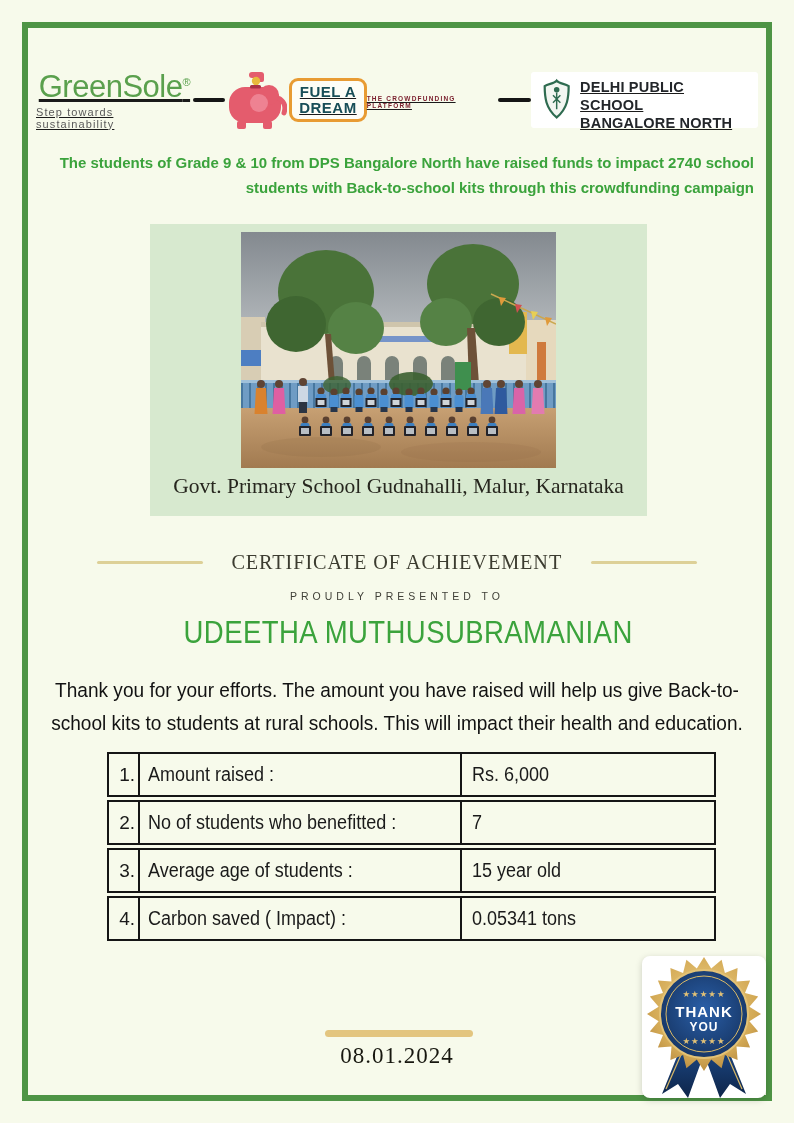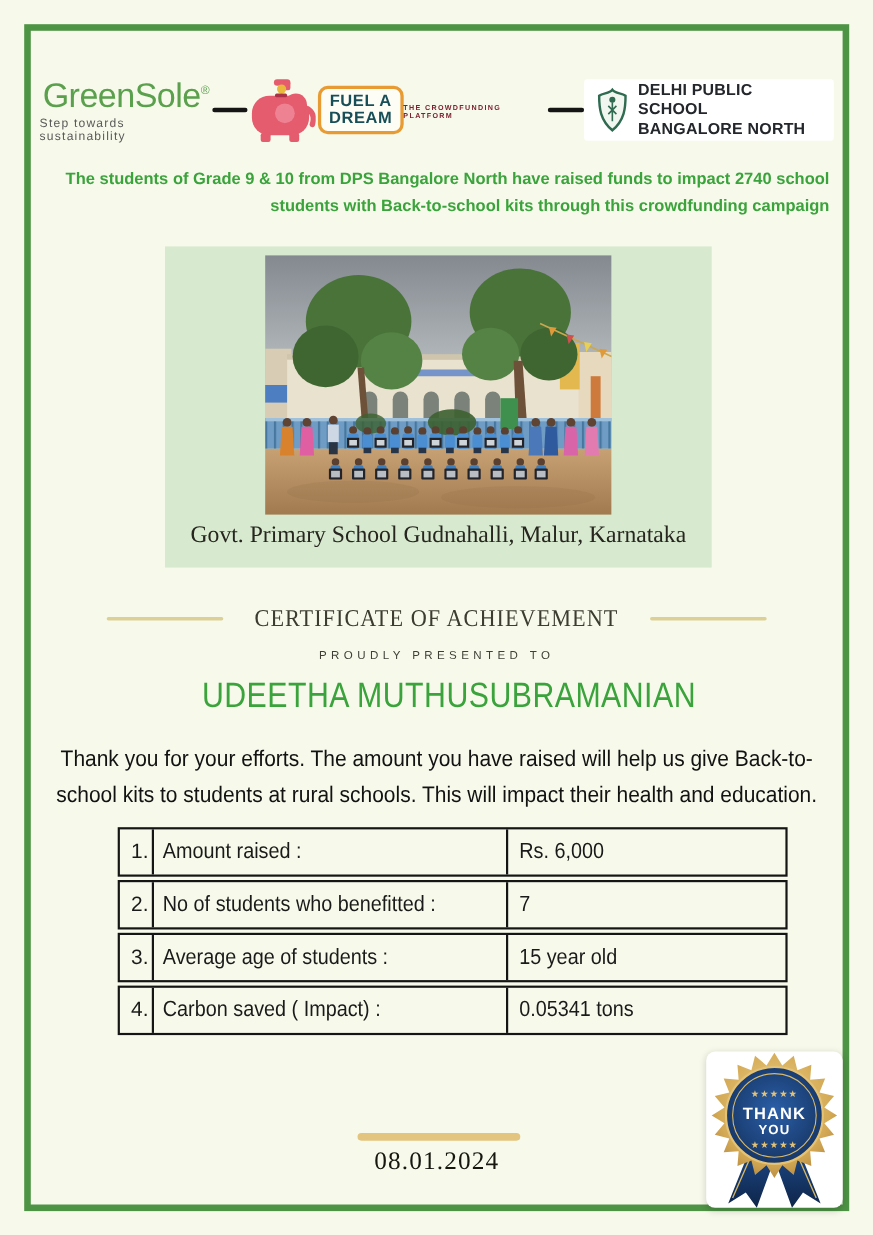--- a/index.html
+++ b/index.html
@@ -5,32 +5,32 @@
   html,body{margin:0;padding:0;background:#e9e9e9;}
   .page{
     position:relative;width:794px;height:1123px;margin:0 auto;
     background:#f7faeb;overflow:hidden;
     font-family:"Liberation Sans",sans-serif;color:#1a1a1a;
   }
   .frame{position:absolute;inset:22px;border:6px solid #4e9445;pointer-events:none;}
 
   
   .logo-row{position:absolute;top:56px;left:36px;right:36px;height:88px;
-    display:flex;align-items:center;justify-content:center;}
+    display:flex;align-items:center;justify-content:center;text-decoration:underline;}
   .gs{display:flex;flex-direction:column;align-items:center;}
   .gs-word{font-size:31px;font-weight:400;color:#5aa04d;letter-spacing:-0.5px;line-height:1;}
   .gs-word sup{font-size:11px;color:#5aa04d;}
   .gs-tag{font-size:11px;color:#5a5a5a;letter-spacing:1.1px;margin-top:4px;}
   .dash{width:33px;height:4px;background:#151515;border-radius:2px;}
   .fad{display:flex;flex-direction:row;align-items:center;}
   .fad-top{display:flex;align-items:center;gap:2px;}
   .fad-box{border:3.5px solid #e89b33;border-radius:9px;padding:3px 7px;background:#fdfdf6;}
   .fad-l1,.fad-l2{font-size:15px;font-weight:800;color:#184e57;line-height:1.05;letter-spacing:0.5px;text-align:center;}
   .fad-tag{font-size:6.5px;font-weight:700;color:#7c2230;letter-spacing:1.2px;margin-top:4px;}
-  .dps{background:#ffffff;border-radius:3px;display:flex;align-items:center;gap:8px;padding:6px 10px;height:44px;}
+  .dps{background:#ffffff;border-radius:3px;display:flex;align-items:flex-start;gap:8px;padding:6px 10px;height:44px;}
   .dps-text{display:flex;flex-direction:column;}
   .dps-l1,.dps-l2{font-size:14.5px;font-weight:800;color:#23262a;line-height:1.25;letter-spacing:0.2px;}
 
   
   .headline{position:absolute;top:151px;left:40px;right:40px;text-align:right;
     font-size:15px;font-weight:700;color:#3ba33c;line-height:1.65;}
 
   
   .panel{position:absolute;left:150px;top:224px;width:497px;height:292px;background:#d7e9cf;}
   .photo{position:absolute;left:91px;top:8px;width:315px;height:236px;display:block;}

